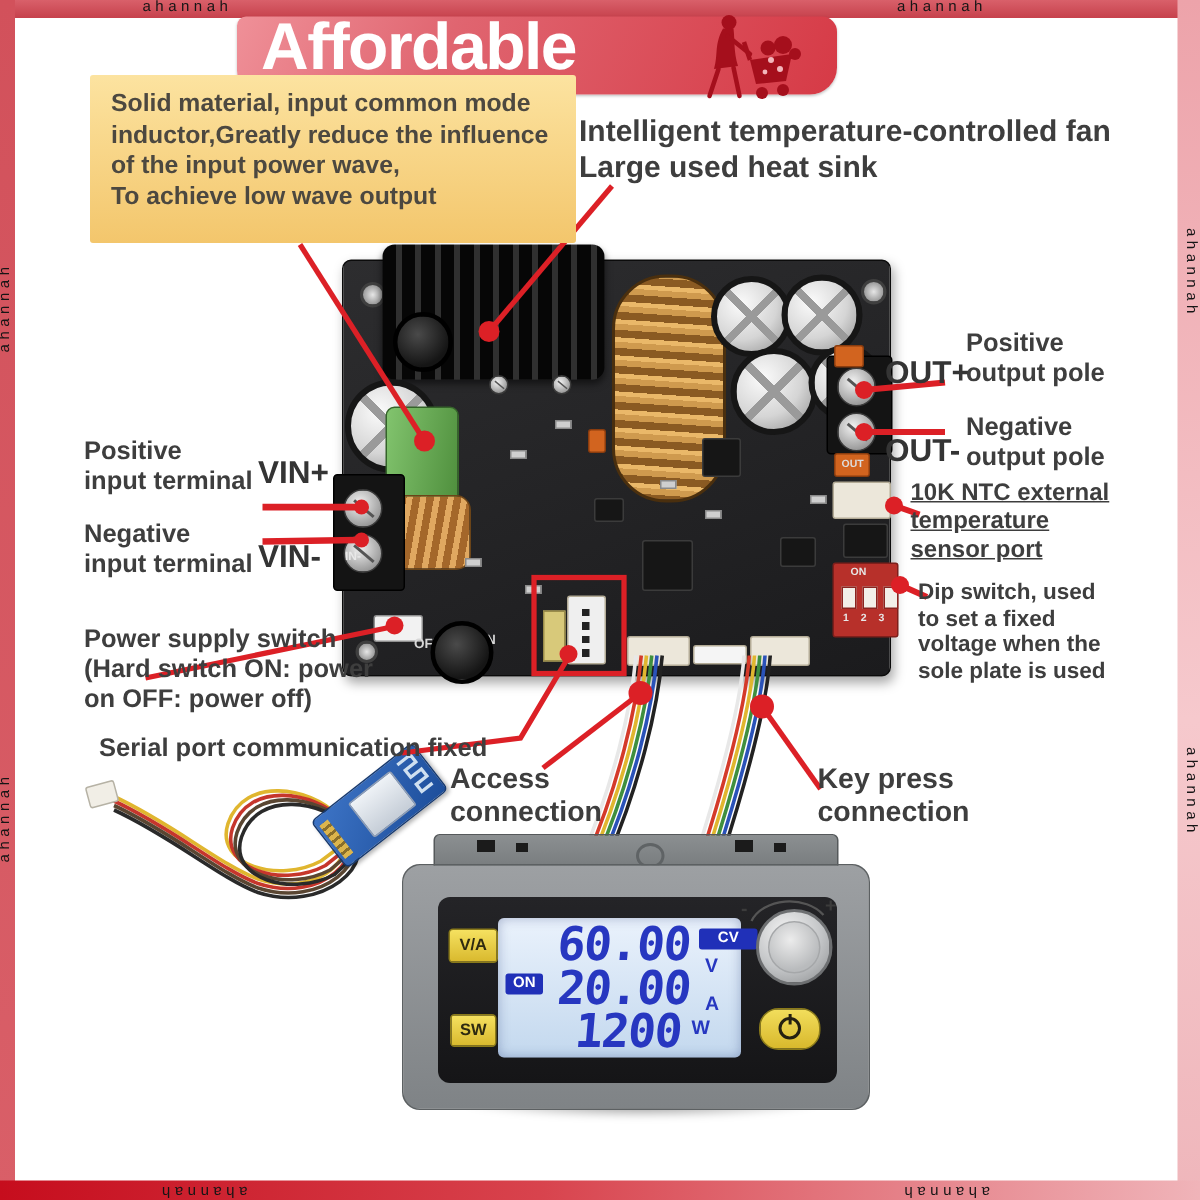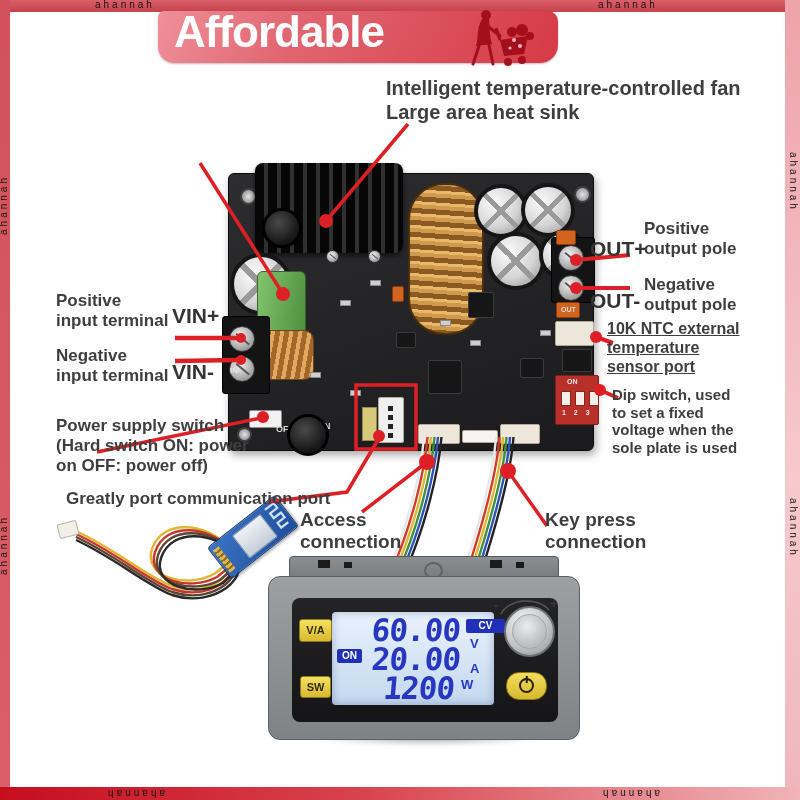--- a/index.html
+++ b/index.html
@@ -287,22 +287,28 @@
       <circle cx="576" cy="260" r="6" stroke="none"></circle>
       <line x1="576" y1="288" x2="630" y2="288" stroke-width="4"></line>
       <circle cx="576" cy="288" r="6" stroke="none"></circle>
       <line x1="596" y1="337" x2="613" y2="343" stroke-width="4"></line>
       <circle cx="596" cy="337" r="6" stroke="none"></circle>
       <line x1="600" y1="390" x2="618" y2="398" stroke-width="4"></line>
       <circle cx="600" cy="390" r="6" stroke="none"></circle>
     </g>
   </svg>
 
+  <div class="abs note-yellow">
+    <div class="txt">Solid material, input common mode
+inductor,Greatly reduce the influence
+of the input power wave,
+To achieve low wave output</div>
+  </div>
   <div class="lab" style="left:386px;top:77px;font-size:20px;">Intelligent temperature-controlled fan
-Large area heat sink</div>
+Large used heat sink</div>
   <div class="lab" style="left:56px;top:291px;font-size:17px;">Positive
 input terminal</div>
   <div class="tag" style="left:172px;top:304px;font-size:21px;">VIN+</div>
   <div class="lab" style="left:56px;top:346px;font-size:17px;">Negative
 input terminal</div>
   <div class="tag" style="left:172px;top:360px;font-size:21px;">VIN-</div>
   <div class="tag" style="left:590px;top:237px;font-size:21px;">OUT+</div>
   <div class="lab" style="left:644px;top:219px;font-size:17px;">Positive
 output pole</div>
   <div class="tag" style="left:590px;top:289px;font-size:21px;">OUT-</div>
@@ -311,19 +317,19 @@
   <div class="lab" style="left:607px;top:320px;font-size:16px;text-decoration:underline;">10K NTC external
 temperature
 sensor port</div>
   <div class="lab" style="left:612px;top:386px;font-size:15px;">Dip switch, used
 to set a fixed
 voltage when the
 sole plate is used</div>
   <div class="lab" style="left:56px;top:416px;font-size:17px;">Power supply switch
 (Hard switch ON: power
 on OFF: power off)</div>
-  <div class="lab" style="left:66px;top:489px;font-size:17px;">Greatly port communication port</div>
+  <div class="lab" style="left:66px;top:489px;font-size:17px;">Serial port communication fixed</div>
   <div class="lab" style="left:300px;top:509px;font-size:19px;">Access
 connection</div>
   <div class="lab" style="left:545px;top:509px;font-size:19px;">Key press
 connection</div>
 
 </div>
 
 </body></html>

